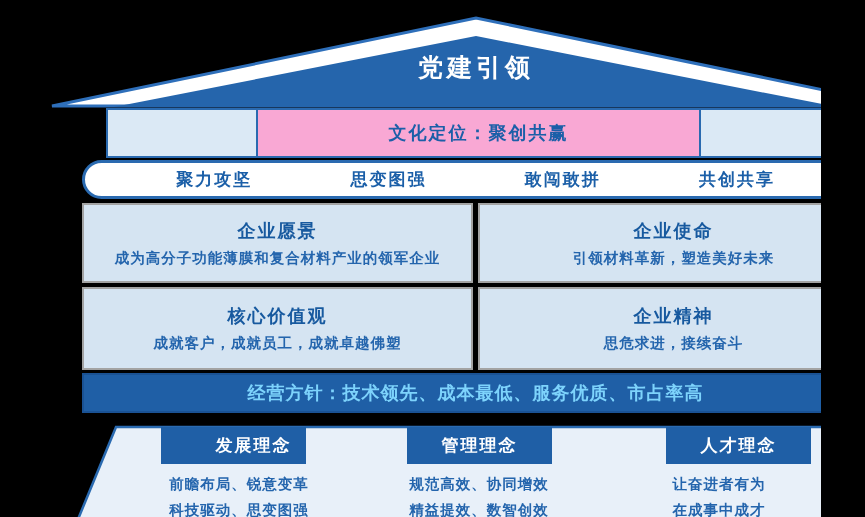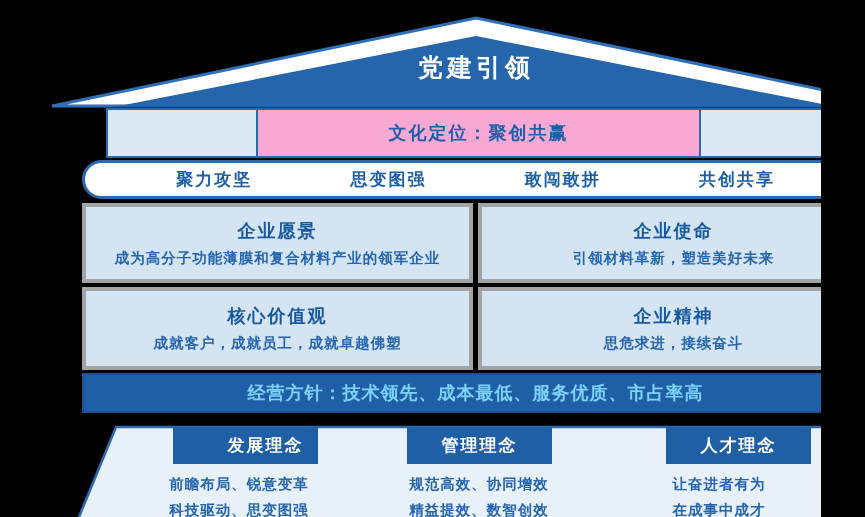--- a/index.html
+++ b/index.html
@@ -33,40 +33,40 @@
     display:flex;align-items:center;justify-content:space-around;padding:0 42px;
   }
   .pill span{color:#1b5fa8;font-size:17px;font-weight:700;letter-spacing:2px;text-align:center;}
   
   .value-grid{
     left:38px;top:188px;width:787px;height:167px;
     display:grid;grid-template-columns:1fr 1fr;grid-template-rows:80px 83px;
     column-gap:5px;row-gap:4px;
   }
   .cell{
-    box-sizing:border-box;background:#d5e4f2;border:4px solid #a3a3a3;
+    box-sizing:border-box;background:#d5e4f2;border:2px solid #a3a3a3;
     display:flex;flex-direction:column;align-items:center;justify-content:center;
   }
   .cell .cell-title{color:#17599f;font-size:18px;font-weight:700;letter-spacing:2px;}
   .cell .cell-desc{color:#2465ad;font-size:14.5px;font-weight:600;margin-top:6px;letter-spacing:1px;}
   
   .policy-bar{
     left:38px;top:358px;width:787px;height:40px;background:#1f5fa6;
     border:2px solid #1a5294;
     display:flex;align-items:center;justify-content:center;
     color:#7dd3fc;font-size:18px;font-weight:700;letter-spacing:1px;
   }
   
   .base-svg{left:0;top:408px;width:865px;height:109px;}
   .concept-header{
     top:412px;width:145px;height:37px;background:#1f5fa6;
     display:flex;align-items:center;justify-content:center;
     color:#ffffff;font-size:17px;font-weight:700;letter-spacing:2px;
   }
-  .concept-header.c1{left:129px;padding-left:40px;}
+  .concept-header.c1{left:117px;padding-left:40px;}
   .concept-header.c2{left:363px;}
   .concept-header.c3{left:622px;}
   .concept-body{
     top:456px;width:250px;text-align:center;
     color:#2465ad;font-size:14.5px;font-weight:600;line-height:26px;letter-spacing:1px;
   }
   .concept-body.c1{left:70px;}
   .concept-body.c2{left:310px;}
   .concept-body.c3{left:550px;}
 </style>

